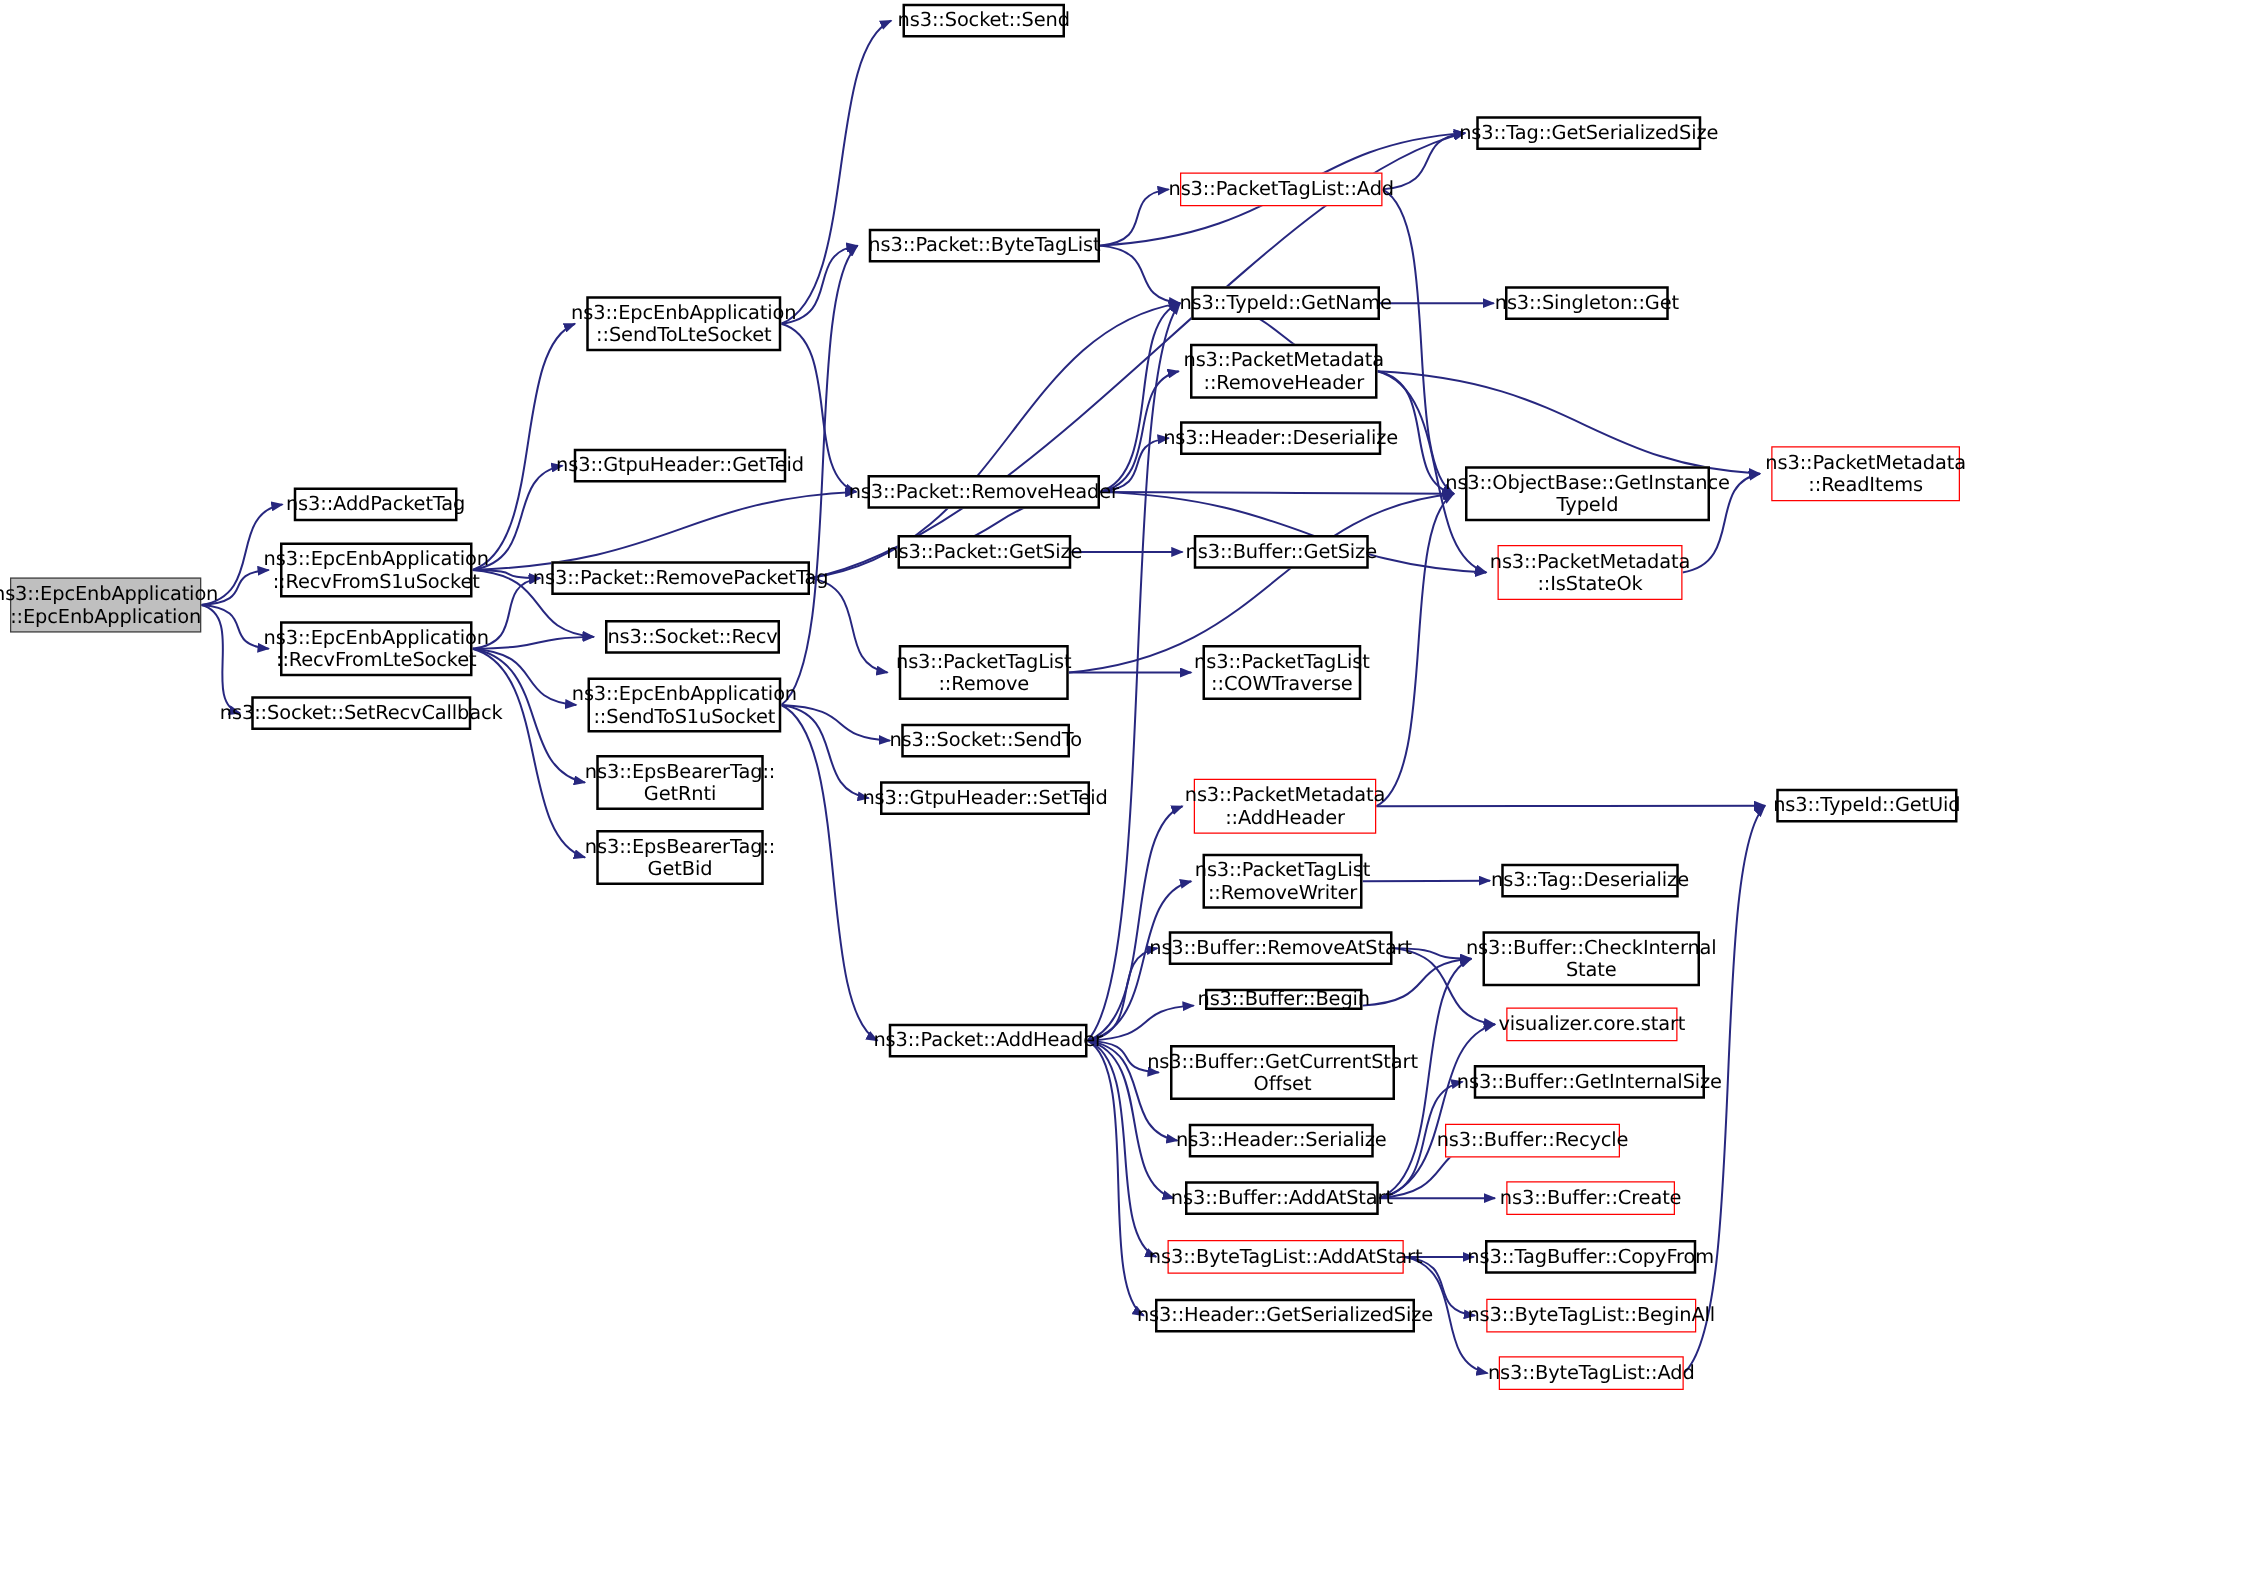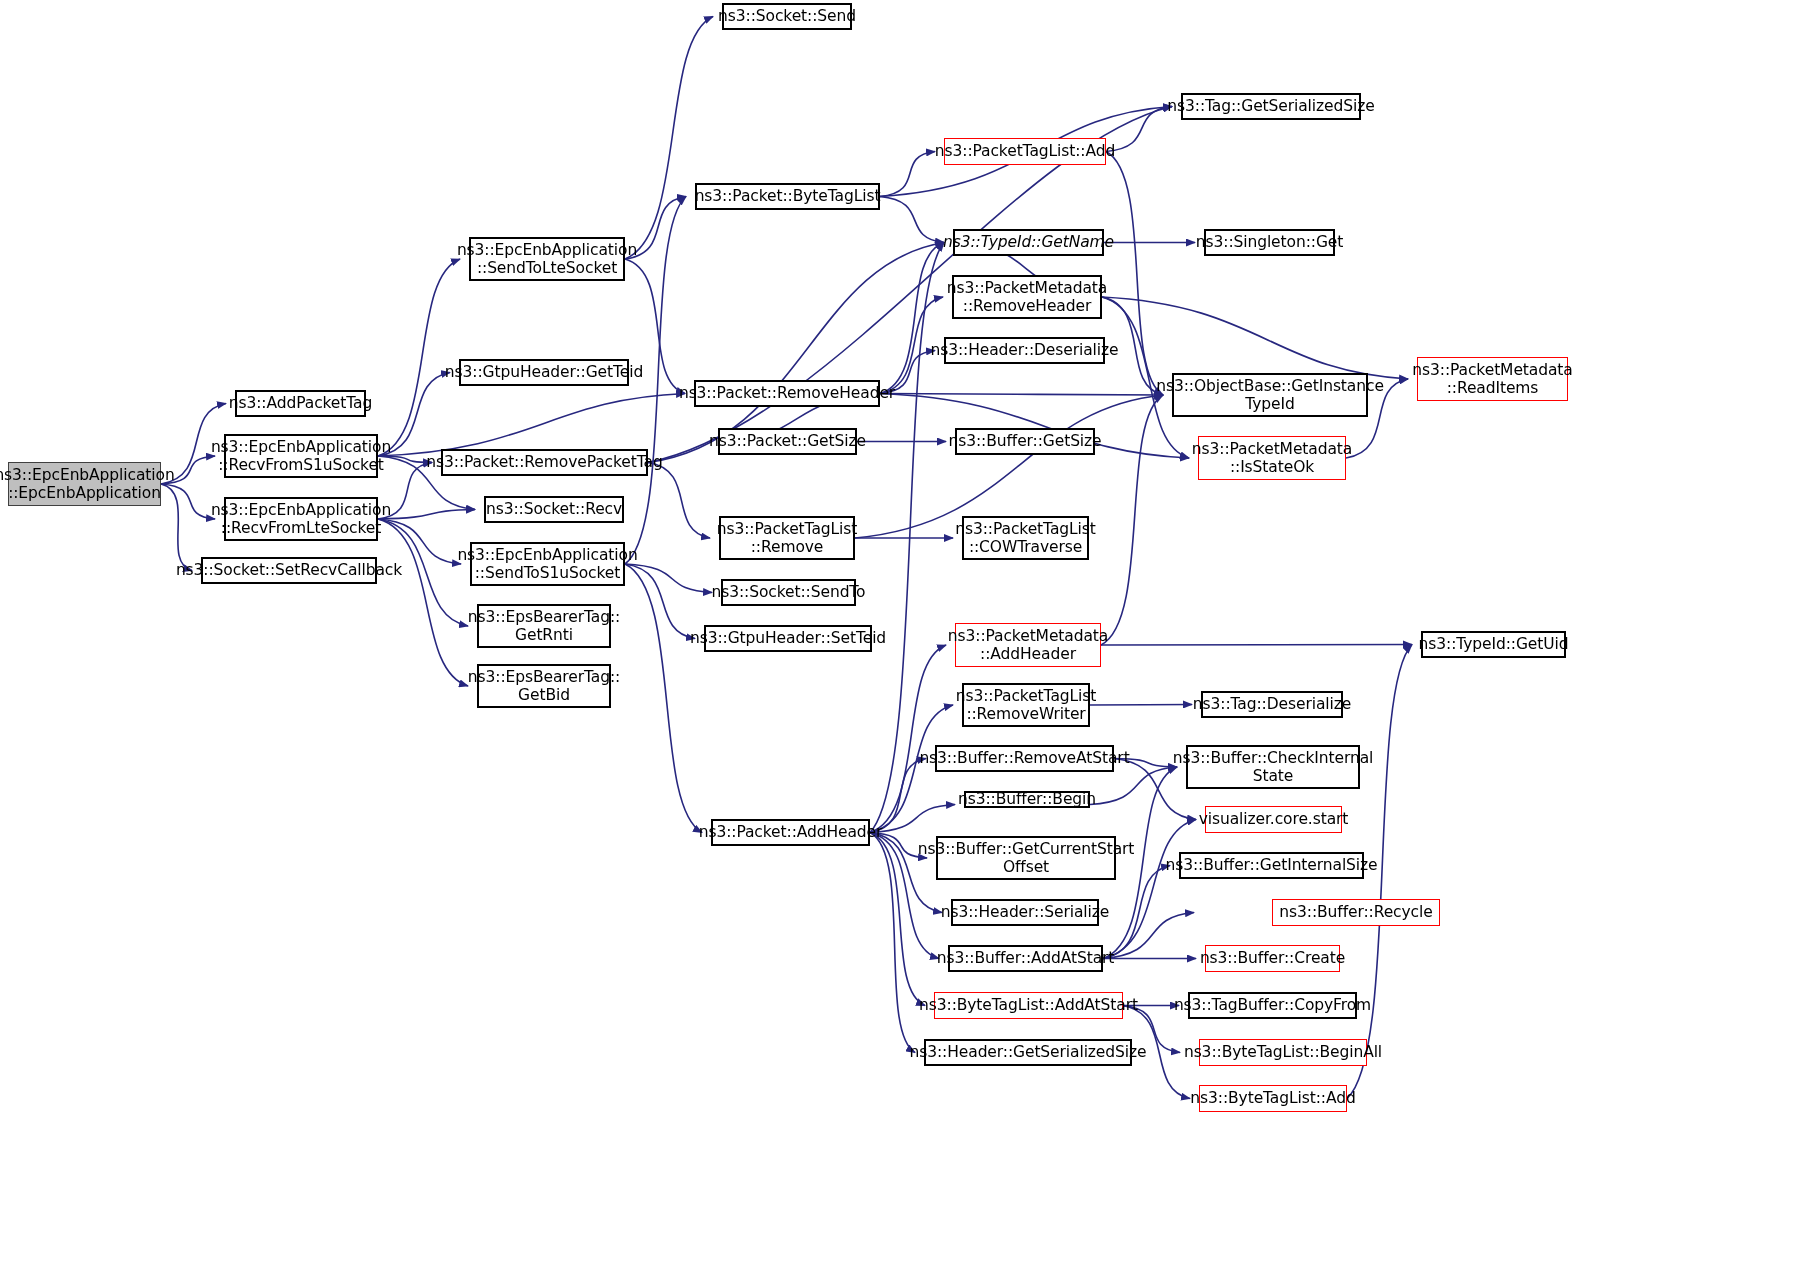--- a/index.html
+++ b/index.html
@@ -151,21 +151,21 @@
       <div class="node" style="left: 722px; top: 3px; width: 130px; height: 27px;">ns3::Socket::Send</div>
       <div class="node" style="left: 695px; top: 183px; width: 185px; height: 27px;">ns3::Packet::ByteTagList</div>
       <div class="node" style="left: 694px; top: 380px; width: 186px; height: 27px;">ns3::Packet::RemoveHeader</div>
       <div class="node" style="left: 718px; top: 428px; width: 139px; height: 27px;">ns3::Packet::GetSize</div>
       <div class="node" style="left: 719px; top: 516px; width: 136px; height: 44px;">ns3::PacketTagList
 ::Remove</div>
       <div class="node" style="left: 721px; top: 579px; width: 135px; height: 27px;">ns3::Socket::SendTo</div>
       <div class="node" style="left: 704px; top: 625px; width: 168px; height: 27px;">ns3::GtpuHeader::SetTeid</div>
       <div class="node" style="left: 711px; top: 819px; width: 159px; height: 27px;">ns3::Packet::AddHeader</div>
       <div class="node red" style="left: 944px; top: 138px; width: 162px; height: 27px;">ns3::PacketTagList::Add</div>
-      <div class="node" style="left: 953px; top: 229px; width: 151px; height: 27px; font-style: italic;">ns3::TypeId::GetName</div>
+      <div class="node" style="left: 953px; top: 229px; width: 151px; height: 27px;">ns3::TypeId::GetName</div>
       <div class="node" style="left: 952px; top: 275px; width: 150px; height: 44px;">ns3::PacketMetadata
 ::RemoveHeader</div>
       <div class="node" style="left: 944px; top: 337px; width: 161px; height: 27px;">ns3::Header::Deserialize</div>
       <div class="node" style="left: 955px; top: 428px; width: 140px; height: 27px;">ns3::Buffer::GetSize</div>
       <div class="node" style="left: 962px; top: 516px; width: 127px; height: 44px;">ns3::PacketTagList
 ::COWTraverse</div>
       <div class="node red" style="left: 955px; top: 623px; width: 146px; height: 44px;">ns3::PacketMetadata
 ::AddHeader</div>
       <div class="node" style="left: 962px; top: 683px; width: 128px; height: 44px;">ns3::PacketTagList
 ::RemoveWriter</div>
@@ -181,22 +181,22 @@
       <div class="node" style="left: 1204px; top: 229px; width: 131px; height: 27px;">ns3::Singleton::Get</div>
       <div class="node" style="left: 1172px; top: 373px; width: 196px; height: 44px;">ns3::ObjectBase::GetInstance
 TypeId</div>
       <div class="node red" style="left: 1198px; top: 436px; width: 148px; height: 44px;">ns3::PacketMetadata
 ::IsStateOk</div>
       <div class="node" style="left: 1201px; top: 691px; width: 142px; height: 27px; text-align: right;">ns3::Tag::Deserialize</div>
       <div class="node" style="left: 1186px; top: 745px; width: 174px; height: 44px;">ns3::Buffer::CheckInternal
 State</div>
       <div class="node red" style="left: 1205px; top: 806px; width: 137px; height: 27px;">visualizer.core.start</div>
       <div class="node" style="left: 1179px; top: 852px; width: 185px; height: 27px;">ns3::Buffer::GetInternalSize</div>
-      <div class="node red" style="left: 1272px; top: 899px; width: 168px; height: 27px;">ns3::Buffer::Recycle</div>
+      <div class="node red" style="left: 1156px; top: 899px; width: 140px; height: 27px;">ns3::Buffer::Recycle</div>
       <div class="node red" style="left: 1205px; top: 945px; width: 135px; height: 27px;">ns3::Buffer::Create</div>
       <div class="node" style="left: 1188px; top: 992px; width: 169px; height: 27px;">ns3::TagBuffer::CopyFrom</div>
-      <div class="node red" style="left: 1189px; top: 1039px; width: 168px; height: 27px; margin-left: 10px;">ns3::ByteTagList::BeginAll</div>
+      <div class="node red" style="left: 1189px; top: 1039px; width: 168px; height: 27px;">ns3::ByteTagList::BeginAll</div>
       <div class="node red" style="left: 1199px; top: 1085px; width: 148px; height: 27px;">ns3::ByteTagList::Add</div>
       <div class="node red" style="left: 1417px; top: 357px; width: 151px; height: 44px;">ns3::PacketMetadata
 ::ReadItems</div>
       <div class="node" style="left: 1421px; top: 631px; width: 145px; height: 27px;">ns3::TypeId::GetUid</div>
     </div>
 </div>
 
 </body></html>

